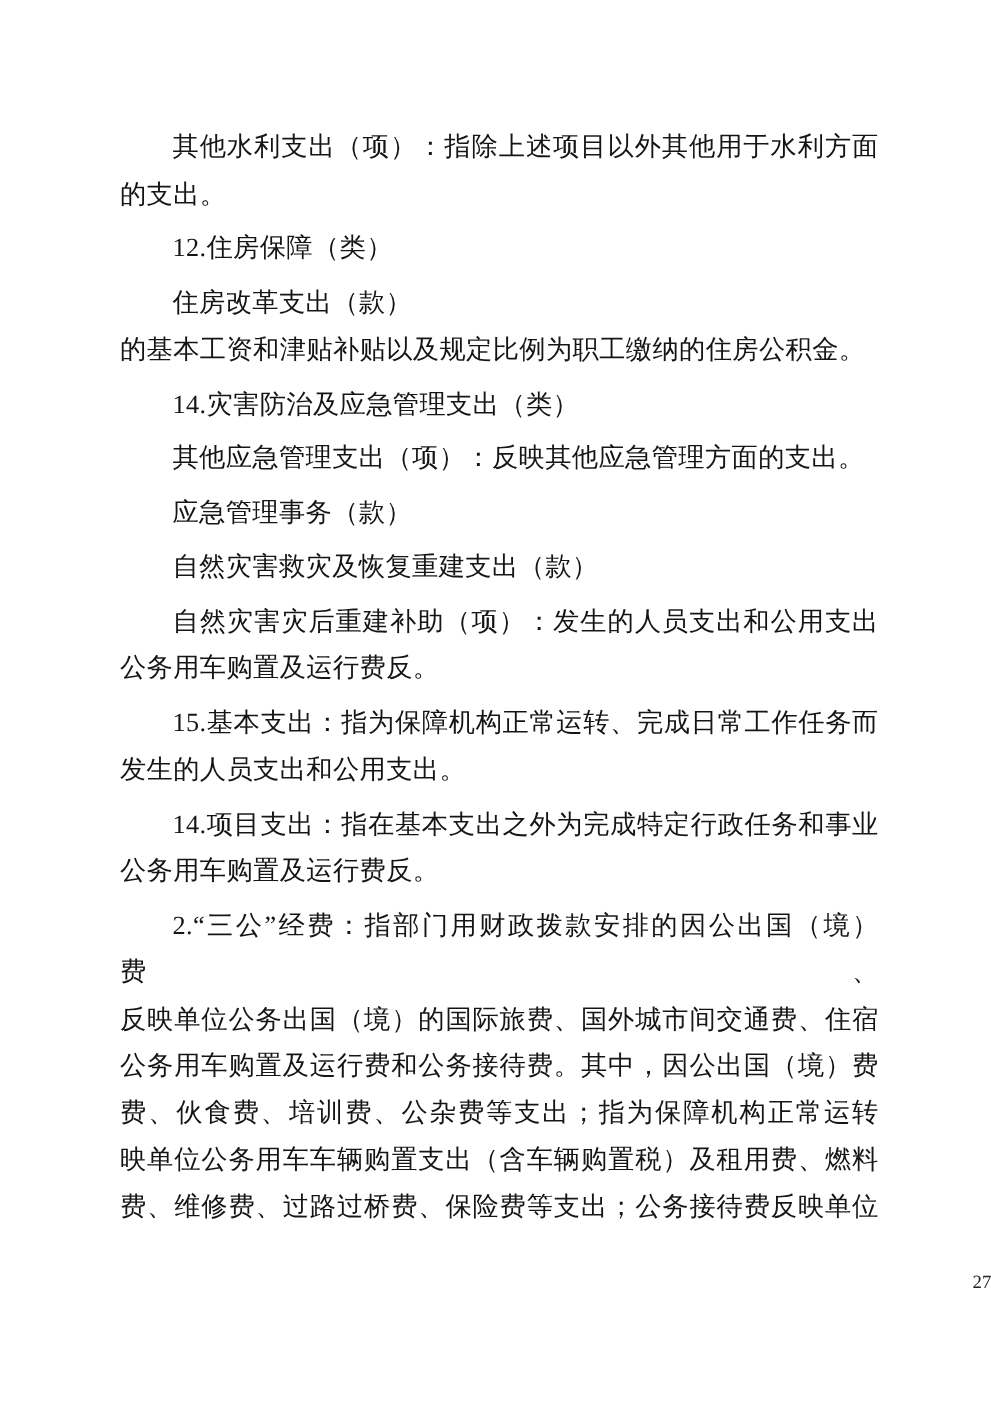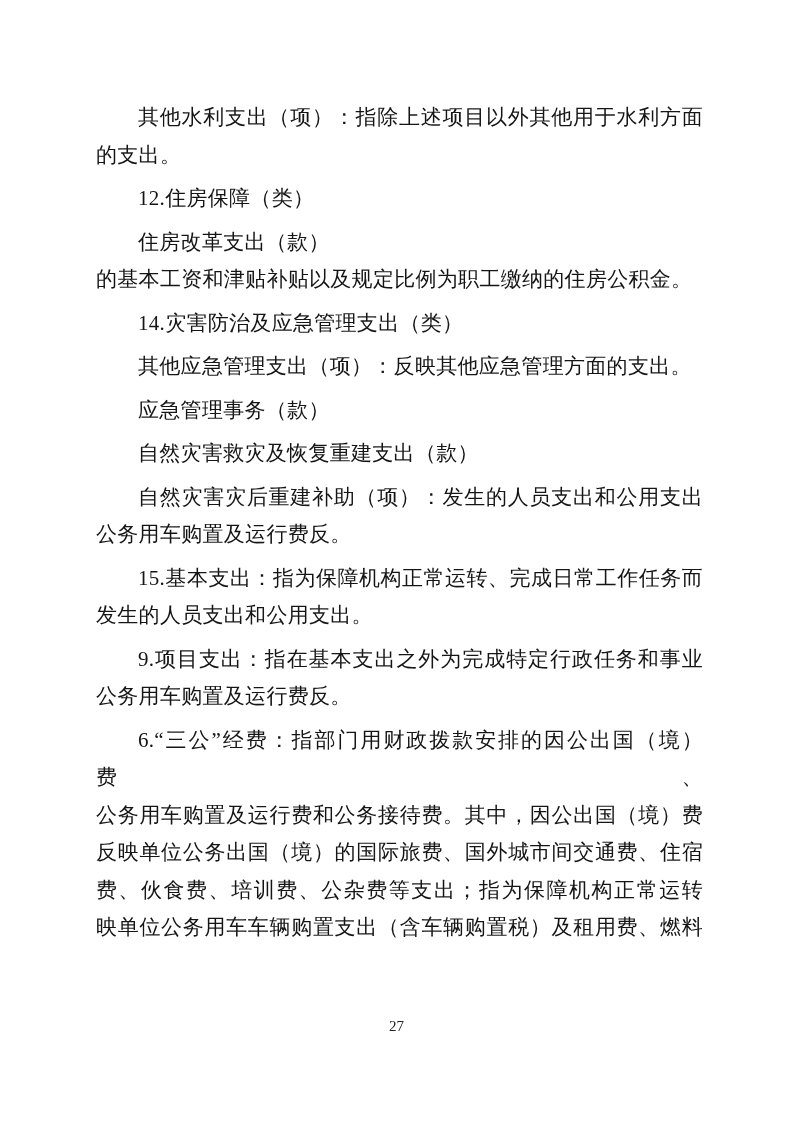--- a/index.html
+++ b/index.html
@@ -43,21 +43,21 @@
     text-indent: 42px;
   }
   .para {
     margin-top: 6px;
   }
   .page-number {
     position: absolute;
     top: 1018px;
     left: 0;
     width: 793px;
-    text-align: center;
+    text-align: right;
     font-size: 15px;
     color: #222222;
   }
 </style>
 </head>
 <body>
 
 <div class="page">
   <div class="content">
     <div class="line indent justify">其他水利支出（项）：指除上述项目以外其他用于水利方面</div>
@@ -66,22 +66,23 @@
     <div class="line indent para">住房改革支出（款）</div>
     <div class="line">的基本工资和津贴补贴以及规定比例为职工缴纳的住房公积金。</div>
     <div class="line indent para">14.灾害防治及应急管理支出（类）</div>
     <div class="line indent para">其他应急管理支出（项）：反映其他应急管理方面的支出。</div>
     <div class="line indent para">应急管理事务（款）</div>
     <div class="line indent para">自然灾害救灾及恢复重建支出（款）</div>
     <div class="line indent para justify">自然灾害灾后重建补助（项）：发生的人员支出和公用支出</div>
     <div class="line">公务用车购置及运行费反。</div>
     <div class="line indent para justify">15.基本支出：指为保障机构正常运转、完成日常工作任务而</div>
     <div class="line">发生的人员支出和公用支出。</div>
-    <div class="line indent para justify">9.项目支出：指在基本支出之外为完成特定行政任务和事业</div>
+    <div class="line indent para justify">14.项目支出：指在基本支出之外为完成特定行政任务和事业</div>
     <div class="line">公务用车购置及运行费反。</div>
-    <div class="line indent para justify">6.“三公”经费：指部门用财政拨款安排的因公出国（境）费、</div>
+    <div class="line indent para justify">2.“三公”经费：指部门用财政拨款安排的因公出国（境）费、</div>
+    <div class="line justify">反映单位公务出国（境）的国际旅费、国外城市间交通费、住宿</div>
     <div class="line justify">公务用车购置及运行费和公务接待费。其中，因公出国（境）费</div>
-    <div class="line justify">反映单位公务出国（境）的国际旅费、国外城市间交通费、住宿</div>
     <div class="line justify">费、伙食费、培训费、公杂费等支出；指为保障机构正常运转</div>
     <div class="line justify">映单位公务用车车辆购置支出（含车辆购置税）及租用费、燃料</div>
+    <div class="line justify">费、维修费、过路过桥费、保险费等支出；公务接待费反映单位</div>
   </div>
   <div class="page-number">27</div>
 </div>
 
 </body></html>

